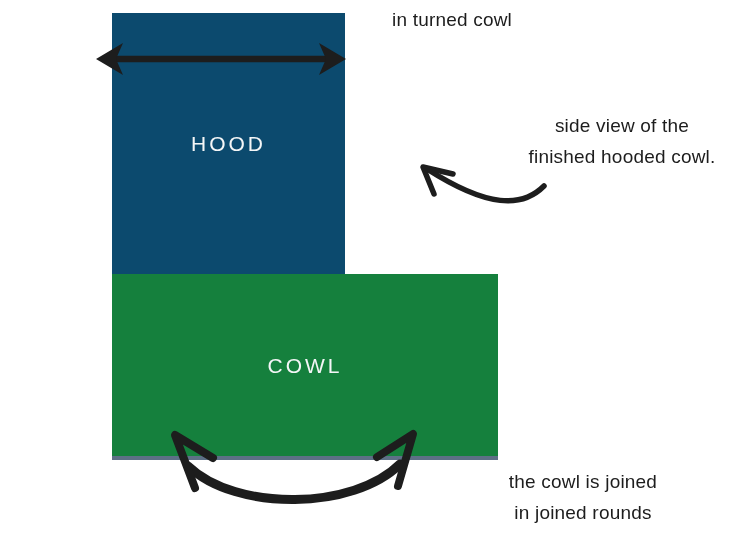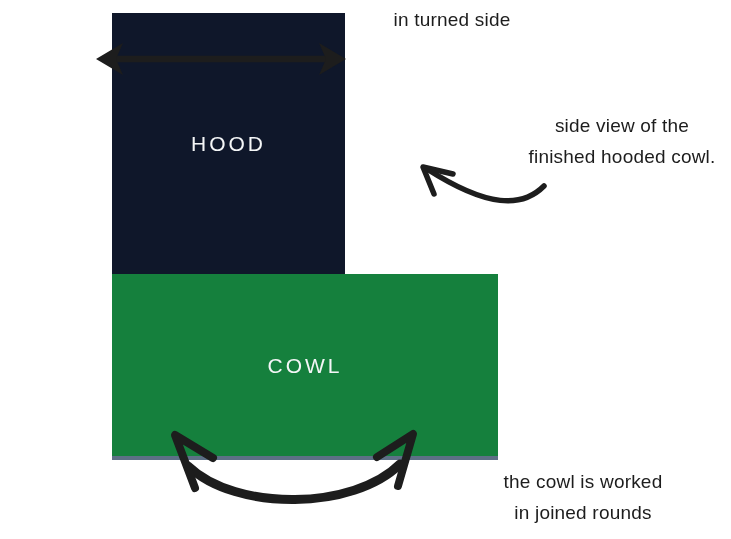--- a/index.html
+++ b/index.html
@@ -51,21 +51,21 @@
   svg.arrow { position: absolute; overflow: visible; }
   .arrow-width  { left: 90px;  top: 40px;  }
   .arrow-side   { left: 410px; top: 152px; }
   .arrow-rounds { left: 158px; top: 424px; }
 </style>
 </head>
 <body>
 
 <div class="canvas">
 
-  <div class="rect rect-hood" style="background-color: #0f172a;">
+  <div class="rect rect-hood" style="background-color: #0c4a6e;">
     <span class="rect-label" style="color: rgb(244, 246, 247);">HOOD</span>
   </div>
 
   <div class="rect rect-cowl" style="background-color: #15803d; border-bottom-color: rgb(93, 112, 134);">
     <span class="rect-label" style="color: rgb(244, 246, 247);">COWL</span>
   </div>
 
   <svg class="arrow arrow-width" width="262" height="38" viewBox="0 0 262 38" style="color: rgb(29, 29, 29);">
     <line x1="20" y1="19" x2="242" y2="19" stroke="currentColor" stroke-width="6.5"></line>
     <polygon points="6,19 33,3 26,19 33,35" fill="currentColor"></polygon>
@@ -77,26 +77,26 @@
     <path d="M 43,22 L 13,15 L 24,42" fill="none" stroke="currentColor" stroke-width="5.5" stroke-linecap="round" stroke-linejoin="round"></path>
   </svg>
 
   <svg class="arrow arrow-rounds" width="280" height="95" viewBox="0 0 280 95" style="color: rgb(29, 29, 29);">
     <path d="M 30,42 C 78,88 196,86 242,40" fill="none" stroke="currentColor" stroke-width="9" stroke-linecap="round"></path>
     <path d="M 55,34 L 17,11 L 37,64" fill="none" stroke="currentColor" stroke-width="8" stroke-linecap="round" stroke-linejoin="round"></path>
     <path d="M 219,33 L 255,10 L 240,62" fill="none" stroke="currentColor" stroke-width="8" stroke-linecap="round" stroke-linejoin="round"></path>
   </svg>
 
   <div class="note note-hood" style="color: rgb(29, 29, 29);">
-    <div>in turned side</div>
+    <div>in turned cowl</div>
   </div>
 
   <div class="note note-side" style="color: rgb(29, 29, 29);">
     <div>side view of the</div>
     <div>finished hooded cowl.</div>
   </div>
 
   <div class="note note-cowl" style="color: rgb(29, 29, 29);">
-    <div>the cowl is worked</div>
+    <div>the cowl is joined</div>
     <div>in joined rounds</div>
   </div>
 
 </div>
 
 </body></html>

